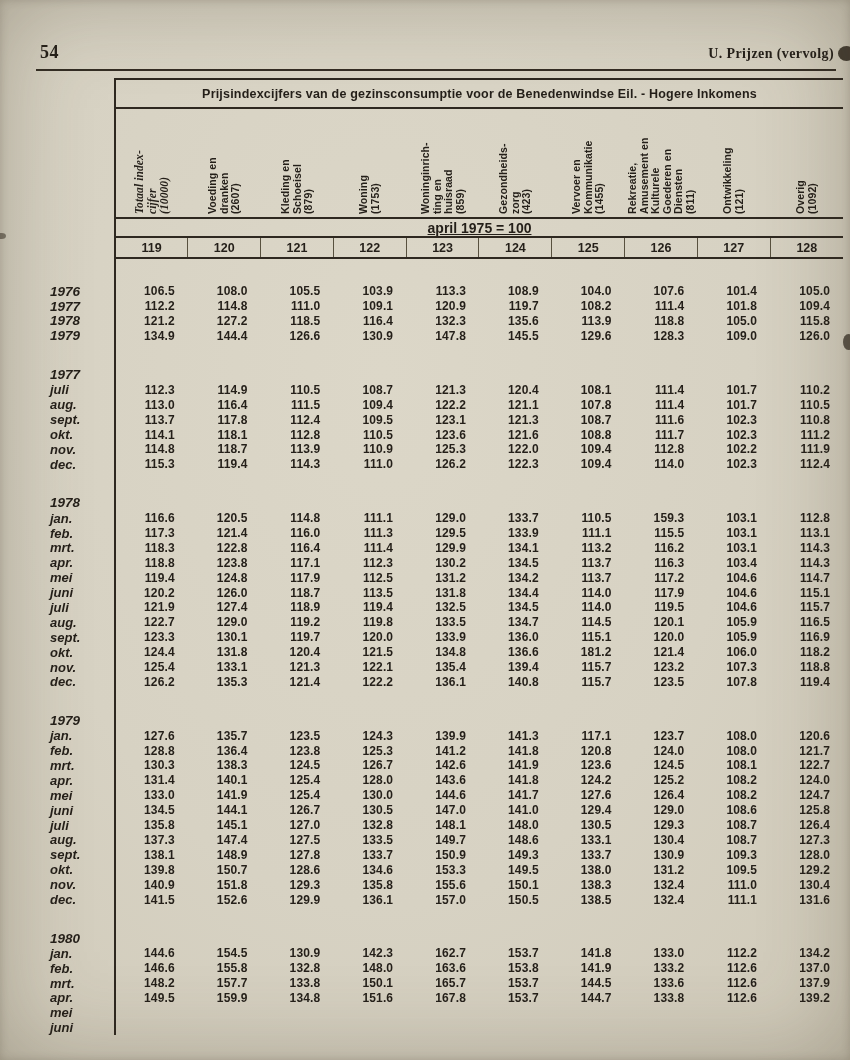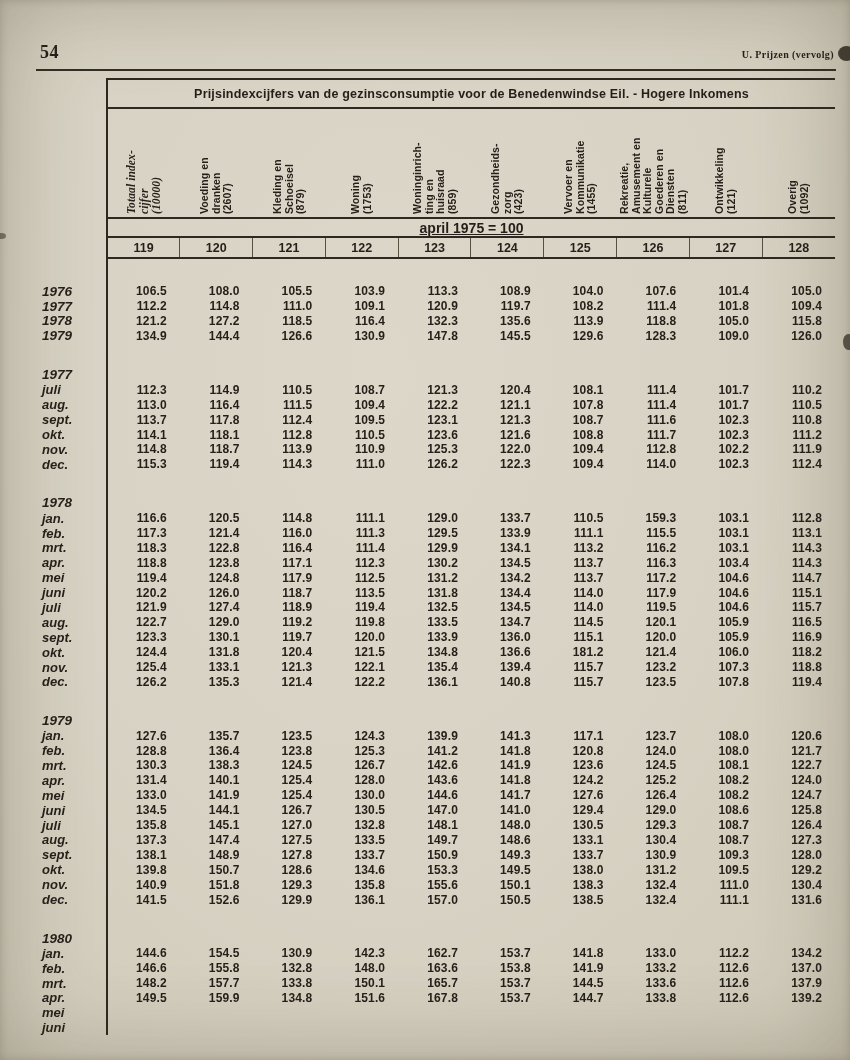--- a/index.html
+++ b/index.html
@@ -5,37 +5,38 @@
   * { box-sizing: border-box; }
   html, body { margin: 0; padding: 0; }
   .page {
     position: relative;
     width: 850px;
     height: 1060px;
     background: radial-gradient(ellipse at 45% 35%, #dcd7c8 0%, #d7d2c3 55%, #cfc9b8 100%);
     font-family: "Liberation Sans", sans-serif;
     color: #241f19;
     overflow: hidden;
+    padding-left: 8px;
   }
   .page::after {
     content: "";
     position: absolute; inset: 0;
     pointer-events: none;
     box-shadow: inset 0 0 90px rgba(70,60,40,0.30), inset 0 0 10px rgba(70,60,40,0.22);
   }
   
   .pg-header {
     position: absolute;
     top: 42px; left: 40px; right: 16px;
     display: flex; justify-content: space-between; align-items: baseline;
     font-family: "Liberation Serif", serif;
     font-weight: bold;
   }
   .pg-num { font-size: 18px; letter-spacing: 0.5px; }
-  .pg-section { font-size: 10px; letter-spacing: 0.4px; }
+  .pg-section { font-size: 14px; letter-spacing: 0.4px; }
   .pg-rule {
     position: absolute; top: 69px; left: 36px; right: 14px;
     height: 2px; background: #332d24;
   }
   
   .px-table {
     border-collapse: collapse;
     table-layout: fixed;
     width: 795px;
     margin: 78px 0 0 40px;

